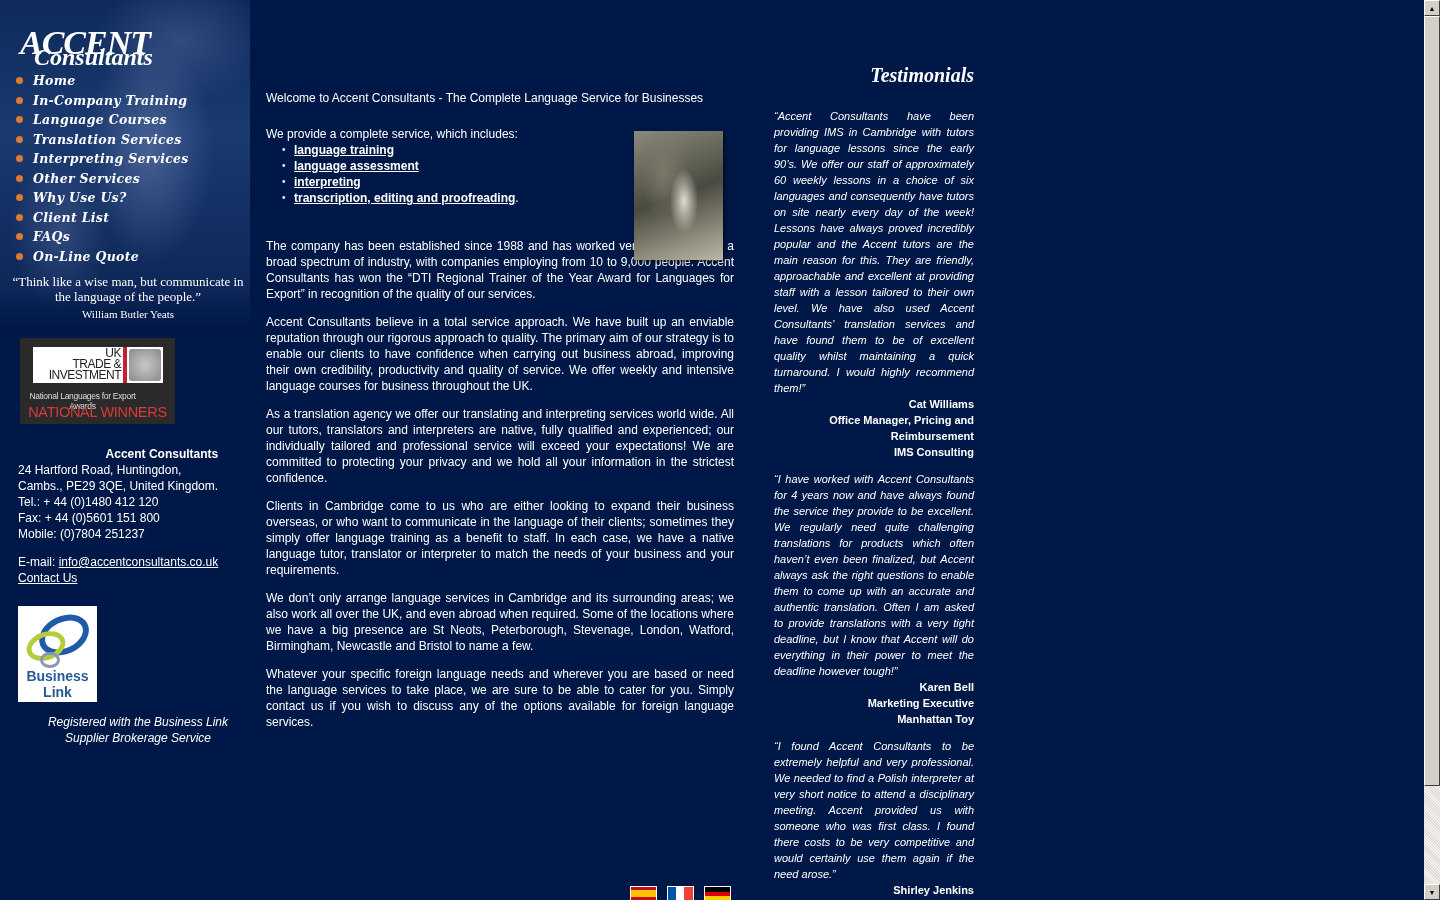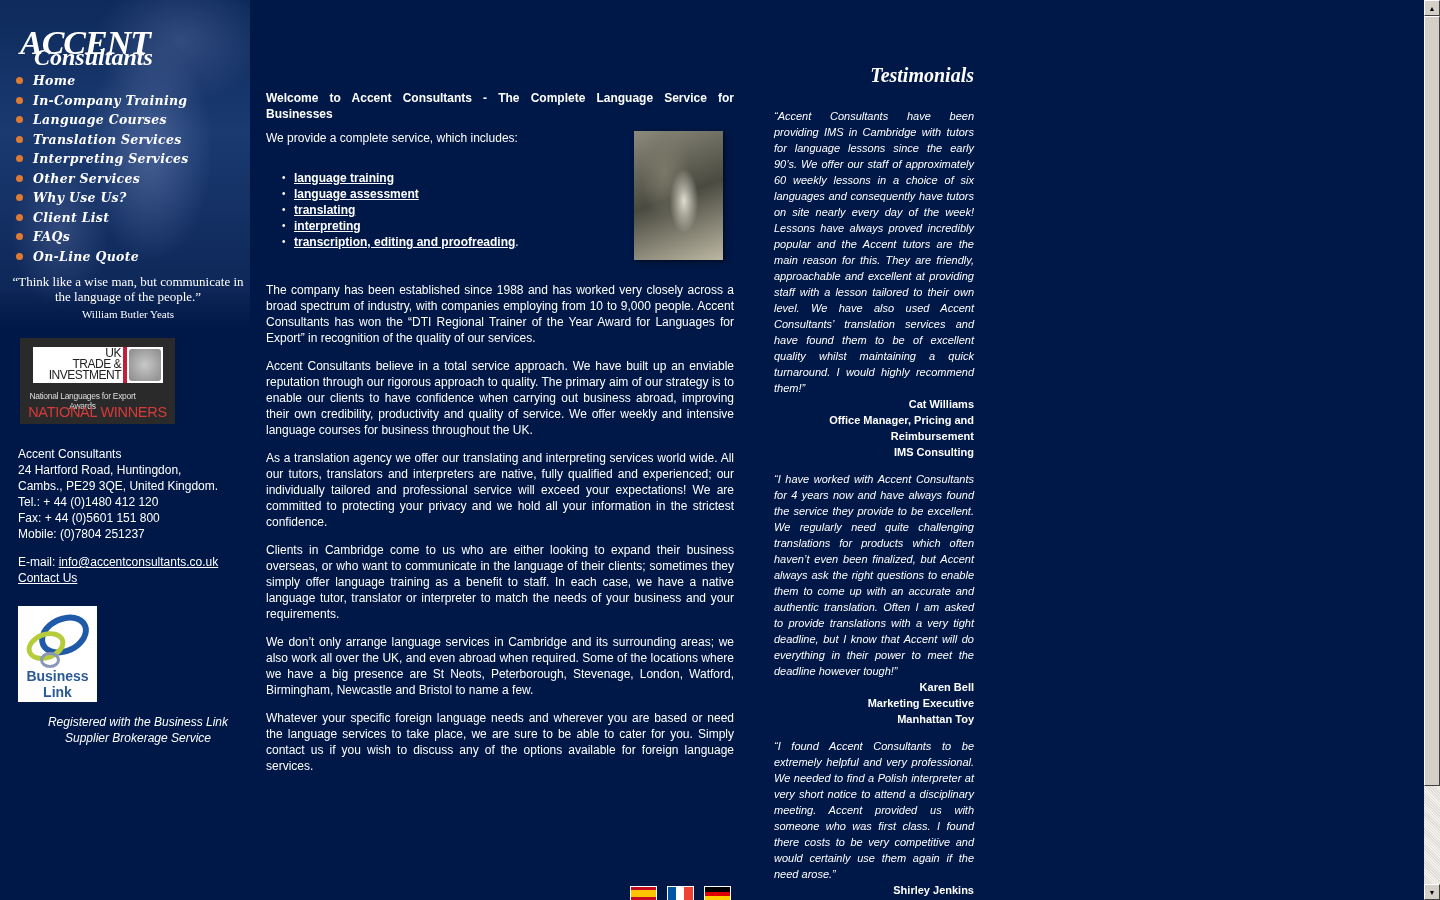--- a/index.html
+++ b/index.html
@@ -43,36 +43,36 @@
   .ukti {
     position:absolute; left:20px; top:338px; width:155px; height:86px; background:#2a2a2a;
   }
   .ukti .inner { position:absolute; left:13px; top:9px; width:130px; height:36px; background:#fff; }
   .ukti .txt { position:absolute; left:0; top:1px; width:88px; text-align:right; color:#222; font-size:12px; line-height:11px; letter-spacing:-0.5px; }
   .ukti .redbar { position:absolute; left:90px; top:0; width:4px; height:36px; background:#c0203a; }
   .ukti .crest { position:absolute; left:96px; top:2px; width:32px; height:32px; background:radial-gradient(circle,#c8c8c8,#8a8a8a); border-radius:3px; }
   .ukti .sub { position:absolute; left:0; top:53px; width:125px; text-align:center; font-size:8.5px; color:#ddd; letter-spacing:-0.3px; }
   .ukti .win { position:absolute; left:0; top:66px; width:155px; text-align:center; font-size:14.5px; color:#d83a3a; letter-spacing:-0.3px; }
   .address { position:absolute; left:18px; top:446px; font-size:12px; line-height:16px; }
-  .address .name { font-weight:normal; }
+  .address .name { font-weight:bold;text-align:right; }
   .address .gap { height:12px; }
   .blink {
     position:absolute; left:18px; top:606px; width:79px; height:96px; background:#fff;
   }
   .blink .r1 { position:absolute; left:20px; top:10px; width:40px; height:26px; border:6px solid #1e5aa8; border-radius:50%; transform:rotate(-25deg); }
   .blink .r2 { position:absolute; left:8px; top:26px; width:30px; height:18px; border:5px solid #b7cc3a; border-radius:50%; transform:rotate(-20deg); }
   .blink .r3 { position:absolute; left:22px; top:46px; width:14px; height:10px; border:3px solid #8a98b8; border-radius:50%; }
   .blink .t1 { position:absolute; left:0; top:62px; width:79px; text-align:center; color:#2a5a96; font-size:14px; font-weight:bold; }
   .blink .t2 { position:absolute; left:0; top:78px; width:79px; text-align:center; color:#2a5a96; font-size:14px; font-weight:bold; }
   .registered { position:absolute; left:28px; top:714px; width:220px; text-align:center; font-style:italic; font-size:12px; line-height:16px; }
 
   
   .main { position:absolute; left:266px; top:90px; width:468px; font-size:12px; line-height:16px; }
-  .main .welcome { font-weight:bold; text-align:justify; text-align-last:left; margin:0 0 8px 0; }
-  .main .intro { margin:0 0 24px 0; }
+  .main .welcome { font-weight:normal; text-align:justify; text-align-last:left; margin:0 0 20px 0; }
+  .main .intro { margin:0 0 0 0; }
   .services { margin:0 0 32px 0; padding:0 0 0 28px; list-style:none; }
   .services li { position:relative; }
   .services li::before { content:"•"; position:absolute; left:-12px; font-size:10px; }
   .services a { font-weight:bold; }
   .main p.body { margin:0 0 12px 0; text-align:justify; }
   .main .all { font-weight:bold; text-align:center; margin-top:16px; }
   .hand {
     position:absolute; left:634px; top:131px; width:89px; height:129px;
     background:
       radial-gradient(ellipse 18px 40px at 50px 70px, #e0ddd0, rgba(0,0,0,0) 80%),
@@ -195,21 +195,20 @@
 </div>
 
 <div class="registered">Registered with the Business Link Supplier Brokerage Service</div>
 
 <div class="main">
   <div class="welcome">Welcome to Accent Consultants - The Complete Language Service for Businesses</div>
   <div class="intro">We provide a complete service, which includes:</div>
   <ul class="services">
     <li><a href="#">language training</a></li>
     <li><a href="#">language assessment</a></li>
-    <li><a href="#">translating</a></li>
     <li><a href="#">interpreting</a></li>
     <li><a href="#">transcription, editing and proofreading</a><span>.</span></li>
   </ul>
   <p class="body">The company has been established since 1988 and has worked very closely across a broad spectrum of industry, with companies employing from 10 to 9,000 people.  Accent Consultants has won the “DTI Regional Trainer of the Year Award for Languages for Export” in recognition of the quality of our services.</p>
   <p class="body">Accent Consultants believe in a total service approach.  We have built up an enviable reputation through our rigorous approach to quality.  The primary aim of our strategy is to enable our clients to have confidence when carrying out business abroad, improving their own credibility, productivity and quality of service.  We offer weekly and intensive language courses for business throughout the UK.</p>
   <p class="body">As a translation agency we offer our translating and interpreting services world wide.  All our tutors, translators and interpreters are native, fully qualified and experienced; our individually tailored and professional service will exceed your expectations!  We are committed to protecting your privacy and we hold all your information in the strictest confidence.</p>
   <p class="body">Clients in Cambridge come to us who are either looking to expand their business overseas, or who want to communicate in the language of their clients; sometimes they simply offer language training as a benefit to staff.  In each case, we have a native language tutor, translator or interpreter to match the needs of your business and your requirements.</p>
   <p class="body">We don’t only arrange language services in Cambridge and its surrounding areas; we also work all over the UK, and even abroad when required.  Some of the locations where we have a big presence are St Neots, Peterborough, Stevenage, London, Watford, Birmingham, Newcastle and Bristol to name a few.</p>
   <p class="body">Whatever your specific foreign language needs and wherever you are based or need the language services to take place, we are sure to be able to cater for you.  Simply contact us if you wish to discuss any of the options available for foreign language services.</p>
 </div>

